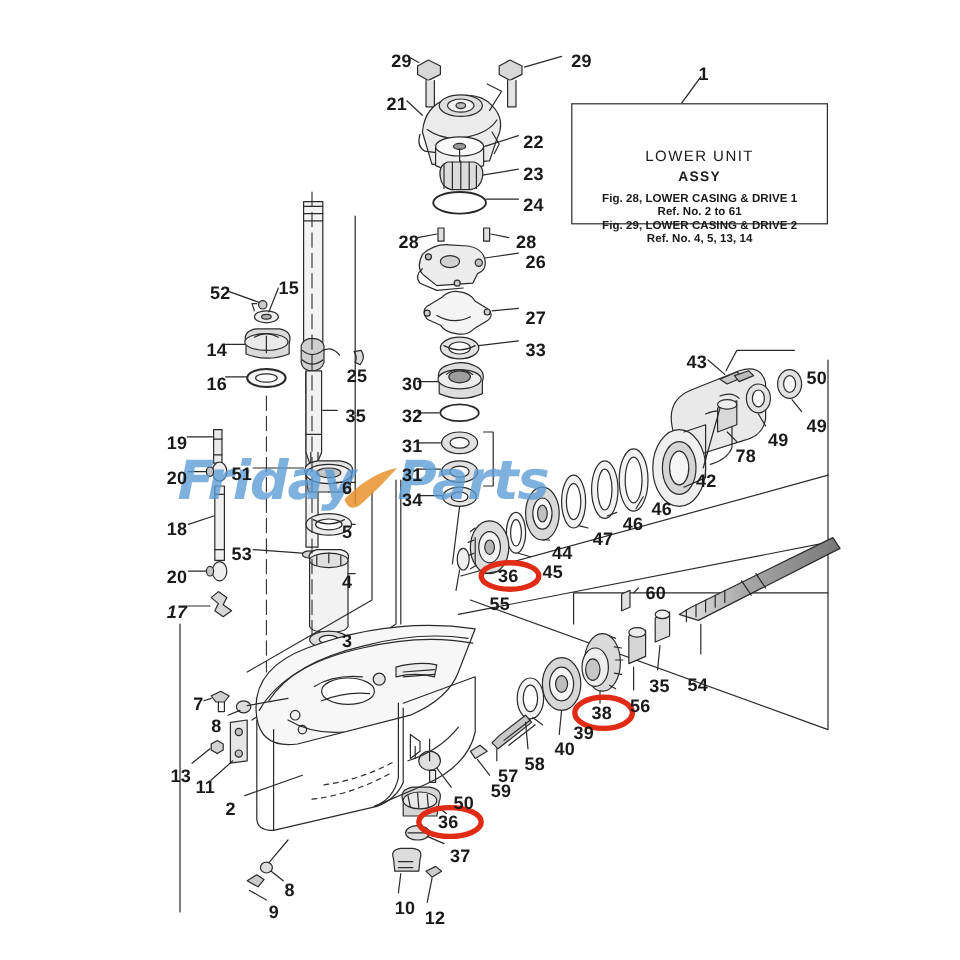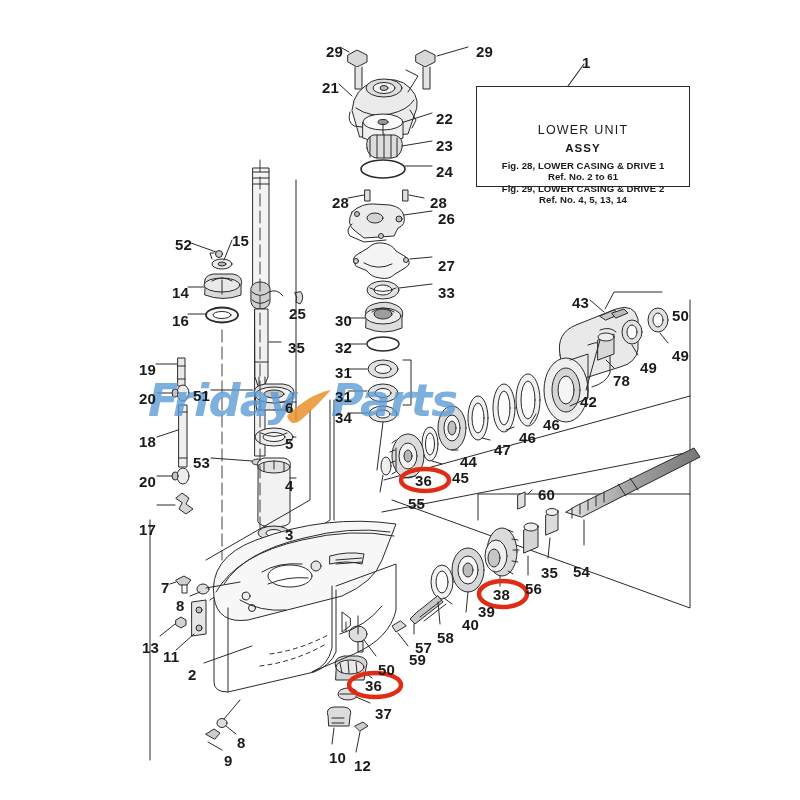--- a/index.html
+++ b/index.html
@@ -430,21 +430,21 @@
       <div class="num" style="left: 172px; top: 285px;">14</div>
       <div class="num" style="left: 172px; top: 313px;">16</div>
       <div class="num" style="left: 289px; top: 282px; margin-top: 24px;">25</div>
       <div class="num" style="left: 288px; top: 340px;">35</div>
       <div class="num" style="left: 139px; top: 362px;">19</div>
       <div class="num" style="left: 139px; top: 391px;">20</div>
       <div class="num" style="left: 193px; top: 388px;">51</div>
       <div class="num" style="left: 139px; top: 434px;">18</div>
       <div class="num" style="left: 193px; top: 455px;">53</div>
       <div class="num" style="left: 139px; top: 474px;">20</div>
-      <div class="num" style="left: 139px; top: 522px;">17</div>
+      <div class="num" style="left: 139px; top: 503px; font-style: italic;">17</div>
       <div class="num" style="left: 285px; top: 400px;">6</div>
       <div class="num" style="left: 285px; top: 436px;">5</div>
       <div class="num" style="left: 285px; top: 478px;">4</div>
       <div class="num" style="left: 285px; top: 527px;">3</div>
       <div class="num" style="left: 572px; top: 295px;">43</div>
       <div class="num" style="left: 672px; top: 308px;">50</div>
       <div class="num" style="left: 672px; top: 348px;">49</div>
       <div class="num" style="left: 640px; top: 360px;">49</div>
       <div class="num" style="left: 613px; top: 373px;">78</div>
       <div class="num" style="left: 580px; top: 394px;">42</div>

